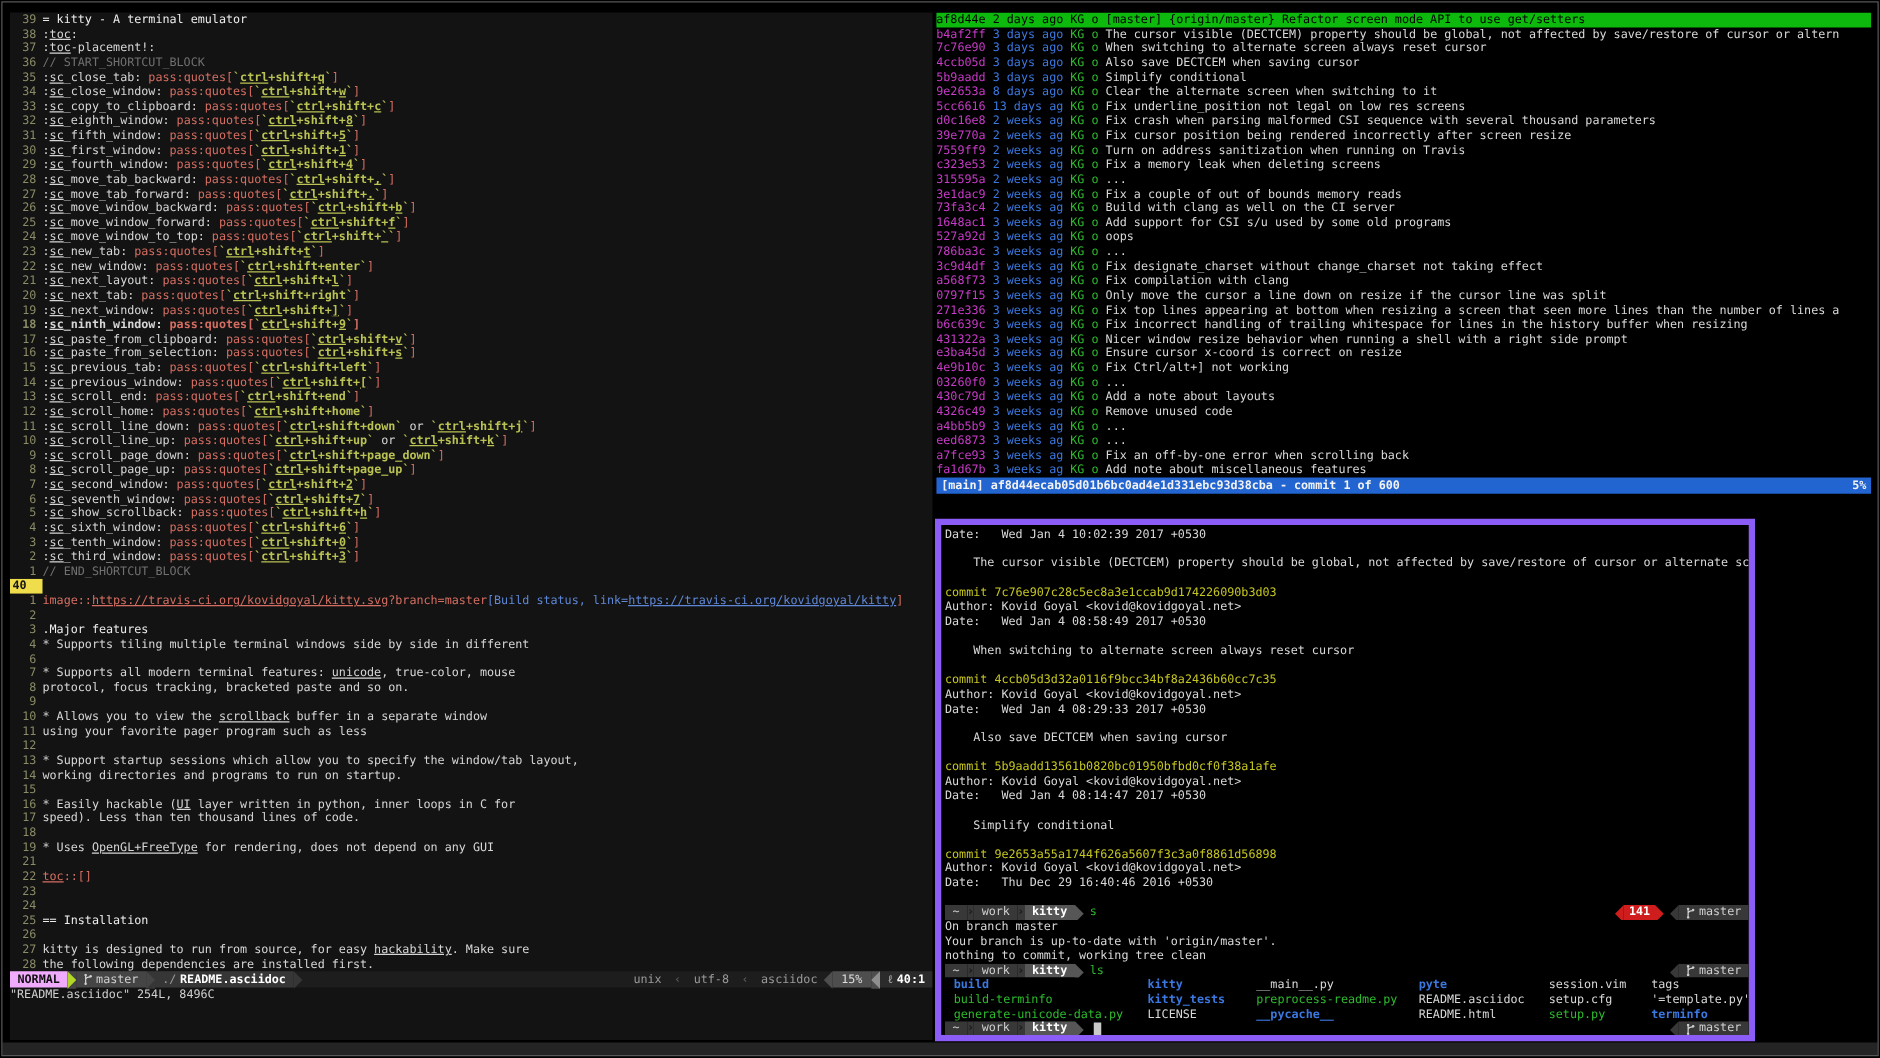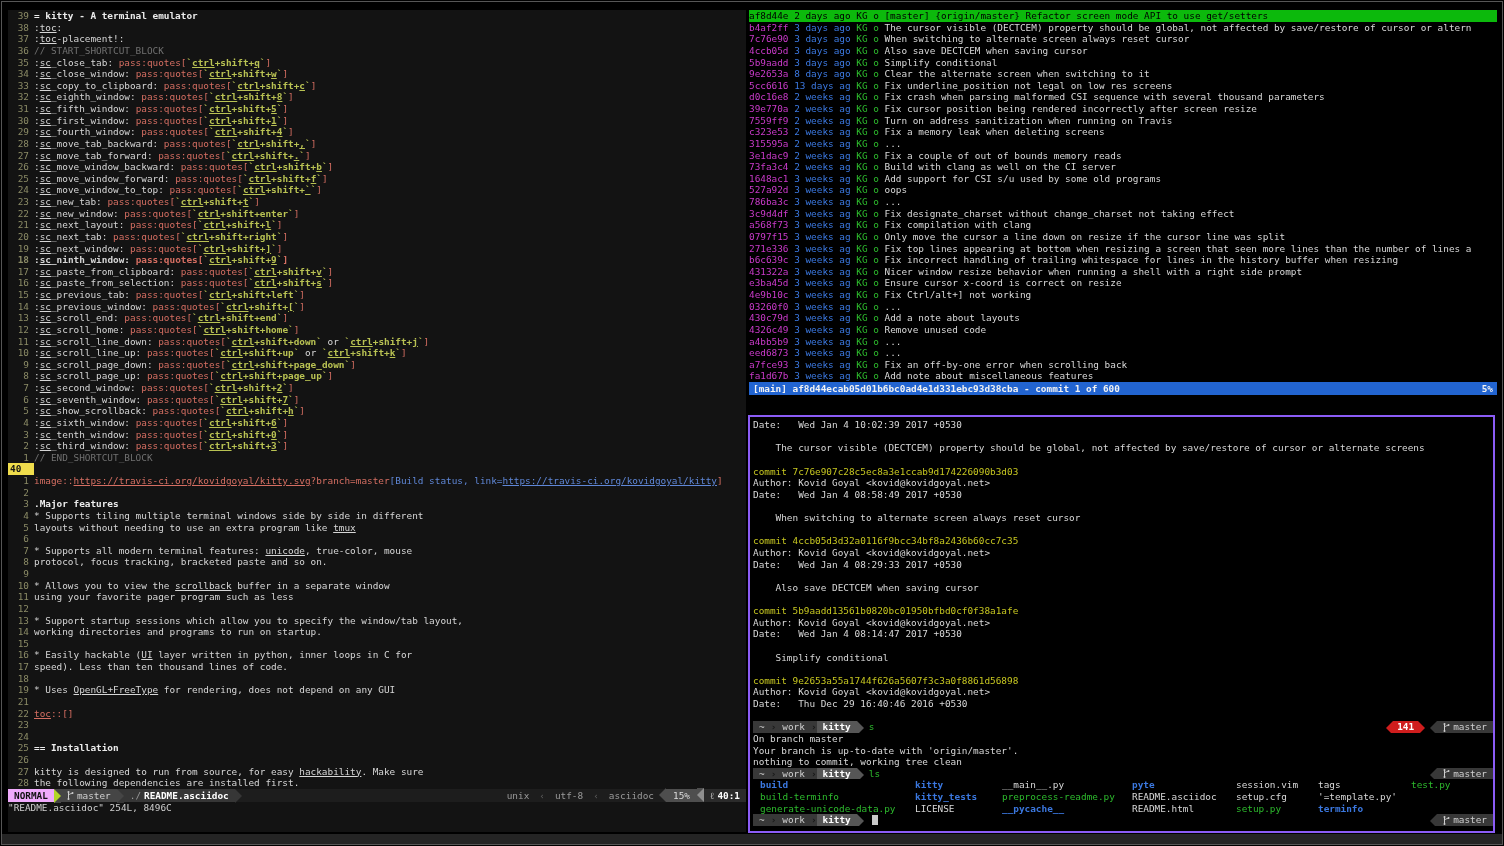--- a/index.html
+++ b/index.html
@@ -3,39 +3,39 @@
 <meta charset="utf-8">
 <style>
   html,body{margin:0;padding:0;background:#000;overflow:hidden}
   body{width:1504px;height:846px;position:relative;font-family:"DejaVu Sans Mono",monospace;}
   .frame{position:absolute;inset:1px;border:1px solid #565656;pointer-events:none;z-index:50}
   #bottom-strip{position:absolute;left:2px;right:2px;bottom:2px;height:10px;background:#242424;z-index:40}
 
   .pane{position:absolute;overflow:hidden;font-size:9.4px;line-height:11.64px;}
   #vim{left:8px;top:10px;width:738px;height:822px;background:#131313;color:#d6d6d6}
   #tig{left:749px;top:10px;width:748px;height:398px;background:#000}
-  #gitpane{left:748px;top:415px;width:747px;height:418px;background:#000;border:2px solid #8b5cf6;box-sizing:border-box}
+  #gitpane{left:748px;top:415px;width:656px;height:418px;background:#000;border:5px solid #8b5cf6;box-sizing:border-box}
 
   .row{height:11.64px;white-space:pre;overflow:hidden}
   
   .gut{display:inline-block;width:21px;text-align:right;padding-right:5px;color:#8b8b66}
   .gut.cur{background:#f0dd4c;color:#161616;text-align:left;padding-left:2px;padding-right:0;width:24px;font-weight:bold}
-  .w{color:#d6d6d6}.wb{color:#ececec;font-weight:bold}.g{color:#707070}
+  .w{color:#d6d6d6}.wb{color:#ececec;font-weight:normal}.g{color:#707070}
   .r{color:#d56e62}.k{color:#b9c253;font-weight:bold}.b{color:#5f87d7}
   .u{text-decoration:underline}
   .bold span{font-weight:bold}
   
   #airline{height:13px;line-height:13px;background:#1d1d1d;display:flex;align-items:stretch;font-size:9.4px}
   #airline .seg{padding:0 6px;display:flex;align-items:center;gap:3px}
   .al-mode{background:#f0abfc;color:#101010;font-weight:bold}
   .al-branch{background:#454545;color:#d0d0d0}
   .al-file{background:#363636}
   .al-file .dim{color:#9a9a9a}
   .al-file .fn{color:#fff;font-weight:bold}
-  .al-right{margin-left:auto;display:flex;align-items:flex-end;color:#9a9a9a}
+  .al-right{margin-left:auto;display:flex;align-items:flex-start;color:#9a9a9a}
   .al-right .txt{display:flex;align-items:center;padding:0 5px}
   .al-sep{color:#5f5f5f;padding:0 3px}
   .al-pct{background:#4e4e4e;color:#ddd;display:flex;align-items:center;padding:0 7px}
   .al-pos{background:#2b2b2b;color:#fff;font-weight:bold;display:flex;align-items:center;gap:3px;padding:0 6px}
   .al-pos .gl{color:#b9b9b9;font-weight:normal}
   .arr{width:0;height:0;border-top:7px solid transparent;border-bottom:7px solid transparent;border-left:7px solid #000}
   .arl{width:0;height:0;border-top:7px solid transparent;border-bottom:7px solid transparent;border-right:7px solid #000}
   #vim-msg{color:#cfcfcf}
   
   .trow{height:11.64px;white-space:pre;overflow:hidden}
@@ -103,21 +103,20 @@
       <div class="row"><span class="gut">5</span><span class="w">:</span><span class="w u">sc</span><span class="w">_show_scrollback: </span><span class="r">pass:quotes[</span><span class="k">`</span><span class="k u">ctrl</span><span class="k">+shift+</span><span class="k u">h</span><span class="k">`</span><span class="r">]</span></div>
       <div class="row"><span class="gut">4</span><span class="w">:</span><span class="w u">sc</span><span class="w">_sixth_window: </span><span class="r">pass:quotes[</span><span class="k">`</span><span class="k u">ctrl</span><span class="k">+shift+</span><span class="k u">6</span><span class="k">`</span><span class="r">]</span></div>
       <div class="row"><span class="gut">3</span><span class="w">:</span><span class="w u">sc</span><span class="w">_tenth_window: </span><span class="r">pass:quotes[</span><span class="k">`</span><span class="k u">ctrl</span><span class="k">+shift+</span><span class="k u">0</span><span class="k">`</span><span class="r">]</span></div>
       <div class="row"><span class="gut">2</span><span class="w">:</span><span class="w u">sc</span><span class="w">_third_window: </span><span class="r">pass:quotes[</span><span class="k">`</span><span class="k u">ctrl</span><span class="k">+shift+</span><span class="k u">3</span><span class="k">`</span><span class="r">]</span></div>
       <div class="row"><span class="gut">1</span><span class="g">// END_SHORTCUT_BLOCK</span></div>
       <div class="row"><span class="gut cur">40</span></div>
       <div class="row"><span class="gut">1</span><span class="r">image::</span><span class="r u">https://travis-ci.org/kovidgoyal/kitty.svg</span><span class="r">?branch=master</span><span class="b">[Build status, link=</span><span class="b u">https://travis-ci.org/kovidgoyal/kitty</span><span class="r">]</span></div>
       <div class="row"><span class="gut">2</span></div>
       <div class="row"><span class="gut">3</span><span class="wb">.Major features</span></div>
       <div class="row"><span class="gut">4</span><span class="w">* Supports tiling multiple terminal windows side by side in different</span></div>
-      <div class="row"><span class="gut">5</span><span class="w">layouts without needing to use an extra program like </span><span class="w u">tmux</span></div>
       <div class="row"><span class="gut">6</span></div>
       <div class="row"><span class="gut">7</span><span class="w">* Supports all modern terminal features: </span><span class="w u">unicode</span><span class="w">, true-color, mouse</span></div>
       <div class="row"><span class="gut">8</span><span class="w">protocol, focus tracking, bracketed paste and so on.</span></div>
       <div class="row"><span class="gut">9</span></div>
       <div class="row"><span class="gut">10</span><span class="w">* Allows you to view the </span><span class="w u">scrollback</span><span class="w"> buffer in a separate window</span></div>
       <div class="row"><span class="gut">11</span><span class="w">using your favorite pager program such as less</span></div>
       <div class="row"><span class="gut">12</span></div>
       <div class="row"><span class="gut">13</span><span class="w">* Support startup sessions which allow you to specify the window/tab layout,</span></div>
       <div class="row"><span class="gut">14</span><span class="w">working directories and programs to run on startup.</span></div>
       <div class="row"><span class="gut">15</span></div>

